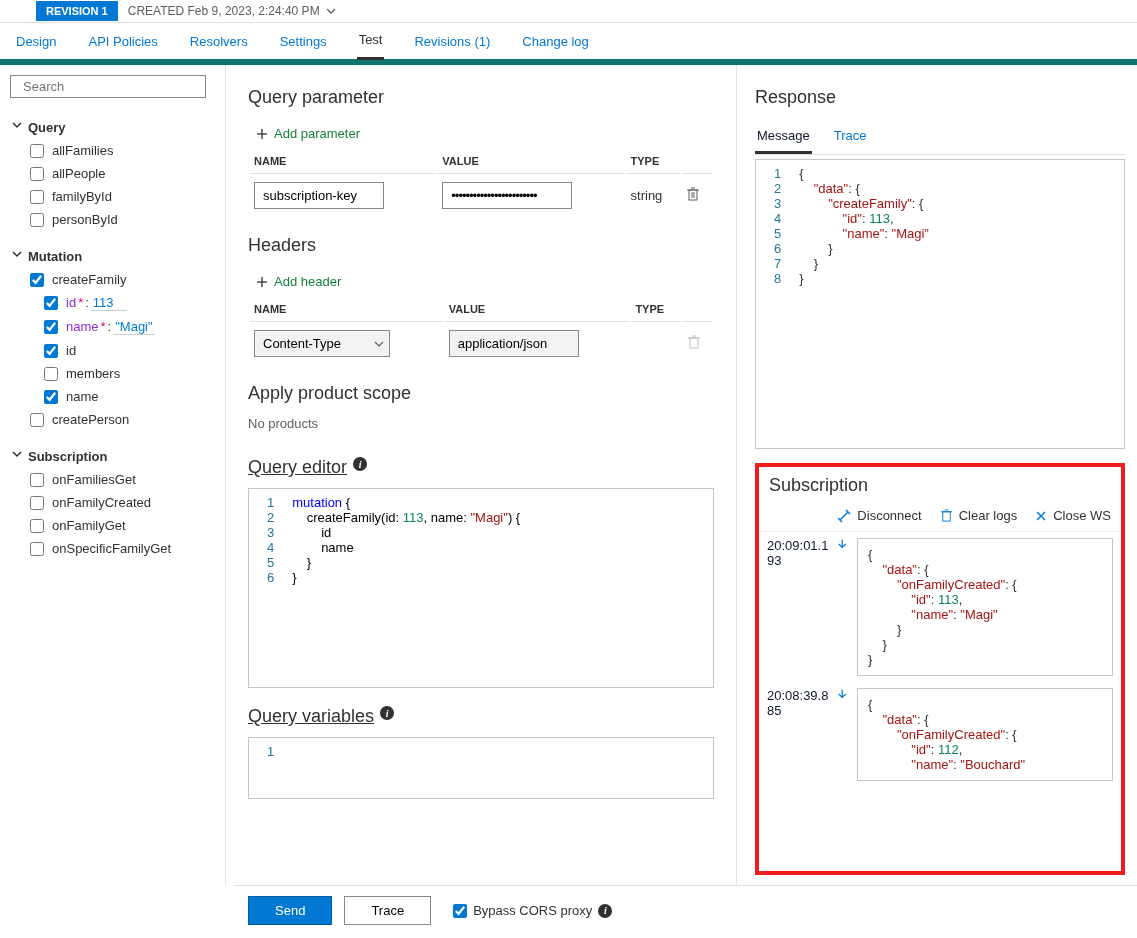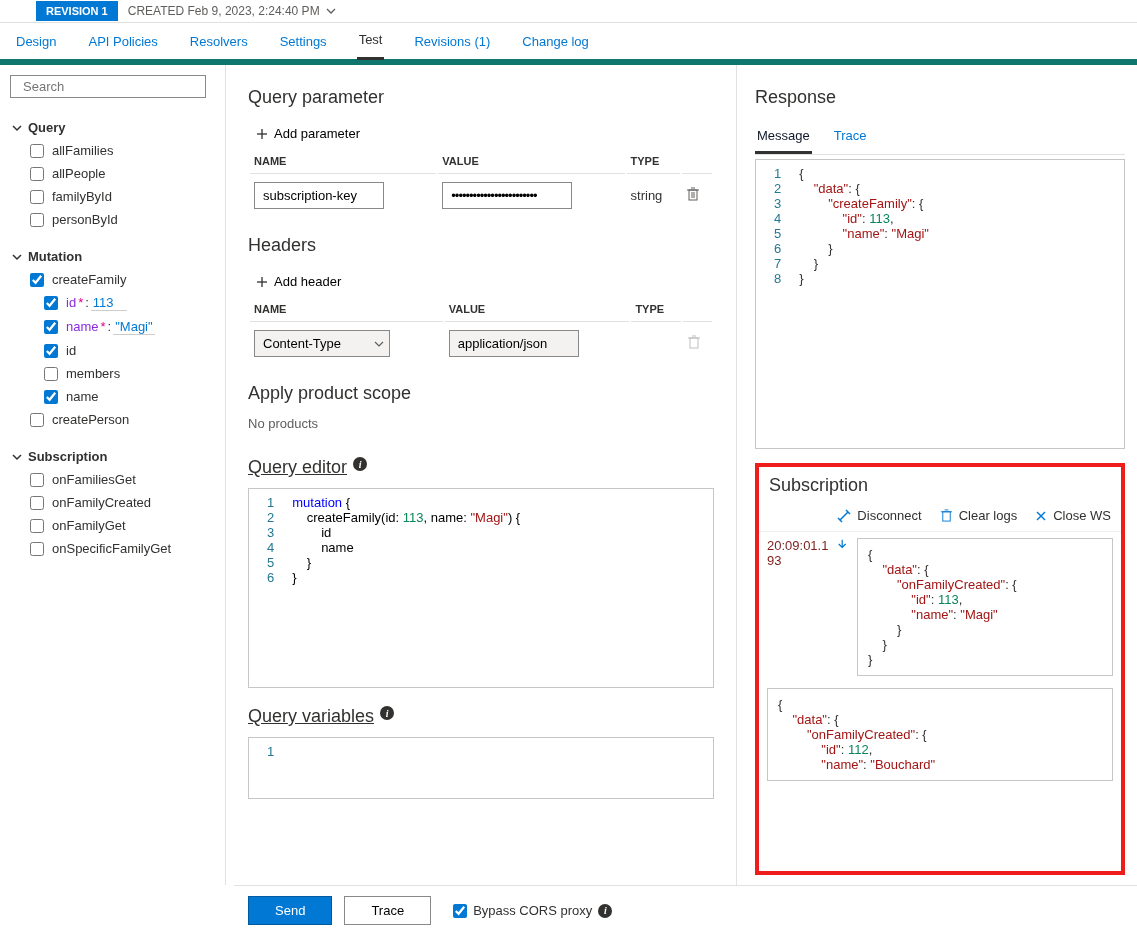--- a/index.html
+++ b/index.html
@@ -9,32 +9,32 @@
 .revision-created { padding: 4px 10px; font-size: 12px; color: #605e5c; display: flex; align-items: center; gap: 6px; }
 .tabs { display: flex; gap: 28px; padding: 0 14px; border-bottom: 6px solid #0f766e; height: 42px; align-items: center; }
 .tab { color: #0078d4; cursor: pointer; padding: 10px 2px; }
 .tab.active { color: #323130; border-bottom: 3px solid #323130; font-weight: 400; }
 .main { display: flex; height: 820px; }
 .sidebar { width: 226px; border-right: 1px solid #e1e1e1; padding: 10px; overflow-y: auto; }
 .search-box { display: flex; align-items: center; border: 1px solid #8a8886; padding: 3px 6px; margin-bottom: 18px; width: 196px; }
 .search-box input { border: none; outline: none; flex: 1; font-size: 13px; }
 .search-box svg { width: 14px; height: 14px; margin-right: 6px; }
 .tree-section { margin-bottom: 14px; }
-.tree-header { display: flex; align-items: center; gap: 6px; font-weight: 600; padding: 4px 2px; cursor: pointer; }
+.tree-header { display: flex; align-items: flex-start; gap: 6px; font-weight: 600; padding: 4px 2px; cursor: pointer; }
 .tree-header svg { width: 10px; height: 10px; }
 .tree-item { display: flex; align-items: center; gap: 8px; padding: 4px 2px 4px 20px; cursor: pointer; }
 .tree-subitem { padding-left: 34px; display: flex; align-items: center; gap: 8px; padding-top: 4px; padding-bottom: 4px; }
 .tree-inline { display: flex; align-items: baseline; gap: 2px; }
 .param-label { color: #8a2be2; }
 .param-req { color: #e3008c; }
 .param-value { color: #0078d4; border-bottom: 1px solid #ccc; padding: 0 2px; min-width: 36px; display: inline-block; }
 input[type=checkbox] { width: 14px; height: 14px; cursor: pointer; accent-color: #0078d4; }
 .center { flex: 1; border-right: 1px solid #e1e1e1; overflow-y: scroll; padding: 22px 22px 10px 22px; position: relative; }
 .section-title { font-size: 18px; font-weight: 400; margin-bottom: 12px; }
-.add-link { color: #000000; display: flex; align-items: center; gap: 6px; cursor: pointer; padding: 6px 8px; }
+.add-link { color: #15803d; display: flex; align-items: center; gap: 6px; cursor: pointer; padding: 6px 8px; }
 .add-link svg { width: 12px; height: 12px; }
 .param-table { width: 100%; margin-bottom: 18px; }
 .param-table th { text-align: left; font-size: 11px; font-weight: 600; color: #323130; padding: 6px 4px; border-bottom: 1px solid #e1e1e1; }
 .param-table td { padding: 6px 4px; vertical-align: middle; }
 .param-input { border: 1px solid #8a8886; padding: 5px 8px; width: 130px; font-size: 13px; background: #fff; }
 .param-input.dropdown { width: 136px; }
 .param-input.readonly { background: #f3f2f1; }
 .dropdown-wrap { position: relative; display: inline-block; }
 .dropdown-wrap svg { position: absolute; right: 6px; top: 50%; transform: translateY(-50%); width: 10px; height: 10px; pointer-events: none; }
 .trash-icon { cursor: pointer; }
@@ -53,21 +53,21 @@
 .resp-tabs { display: flex; gap: 20px; border-bottom: 1px solid #e1e1e1; margin-bottom: 4px; }
 .resp-tab { padding: 8px 2px; cursor: pointer; color: #0078d4; }
 .resp-tab.active { color: #0f172a; border-bottom: 3px solid #323130; }
 .response-code { border: 1px solid #c8c6c4; height: 290px; display: flex; font-family: Consolas, monospace; font-size: 13px; margin-bottom: 14px; }
 .sub-panel { border: 4px solid #ef1c1c; flex: 1; display: flex; flex-direction: column; padding: 6px 0 0 0; overflow: hidden; }
 .sub-title { font-size: 18px; padding: 2px 10px 8px 10px; }
 .sub-actions { display: flex; justify-content: flex-end; gap: 18px; padding: 4px 10px 8px 10px; border-bottom: 1px solid #eee; }
 .sub-action { display: flex; align-items: center; gap: 6px; cursor: pointer; font-size: 13px; }
 .sub-body { flex: 1; overflow-y: scroll; }
 .sub-event { display: flex; padding: 6px 8px; gap: 10px; }
-.sub-time { width: 80px; display: flex; align-items: flex-start; gap: 4px; color: #7f1d1d; }
+.sub-time { width: 80px; display: flex; align-items: flex-start; gap: 4px; color: #0f172a; }
 .sub-time-text { word-break: break-all; }
 .arrow-down { color: #0078d4; }
 .sub-json { flex: 1; border: 1px solid #c8c6c4; padding: 8px 10px; font-family: Consolas, monospace; font-size: 13px; white-space: pre; background: #fff; overflow-x: auto; }
 .footer { border-top: 1px solid #e1e1e1; background: #fff; padding: 10px 14px; display: flex; align-items: center; gap: 12px; margin-left: 234px; }
 .btn-send { background: #0078d4; border: 1px solid #005a9e; color: #fff; padding: 6px 26px; cursor: pointer; font-size: 13px; }
 .btn-trace { background: #fff; border: 1px solid #8a8886; padding: 6px 26px; cursor: pointer; font-size: 13px; }
 .bypass { display: flex; align-items: center; gap: 6px; margin-left: 10px; }
 </style>
 </head>
 <body>
@@ -363,20 +363,26 @@
           <div class="sub-json"><span>{</span>
 <span>    </span><span class="k-brown">"data"</span><span>: {</span>
 <span>        </span><span class="k-brown">"onFamilyCreated"</span><span>: {</span>
 <span>            </span><span class="k-brown">"id"</span><span>: </span><span class="k-green">113</span><span>,</span>
 <span>            </span><span class="k-brown">"name"</span><span>: </span><span class="k-brown">"Magi"</span>
 <span>        }</span>
 <span>    }</span>
 <span>}</span></div>
         </div>
         <div class="sub-event">
+          <div class="sub-time">
+            <span class="sub-time-text">20:08:39.885</span>
+            <svg class="arrow-down" width="12" height="12" viewBox="0 0 12 12">
+                <path d="M6 1 L6 10 M2 6 L6 10 L10 6" stroke="#0078d4" fill="none" stroke-width="1.4"></path>
+              </svg>
+          </div>
           <div class="sub-json"><span>{</span>
 <span>    </span><span class="k-brown">"data"</span><span>: {</span>
 <span>        </span><span class="k-brown">"onFamilyCreated"</span><span>: {</span>
 <span>            </span><span class="k-brown">"id"</span><span>: </span><span class="k-green">112</span><span>,</span>
 <span>            </span><span class="k-brown">"name"</span><span>: </span><span class="k-brown">"Bouchard"</span></div>
         </div>
       </div>
     </div>
   </div>
 </div>

